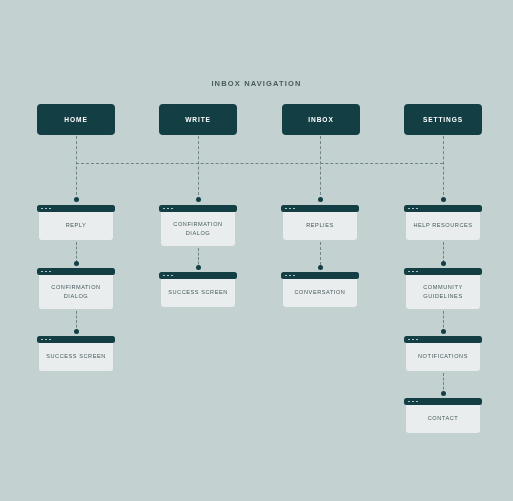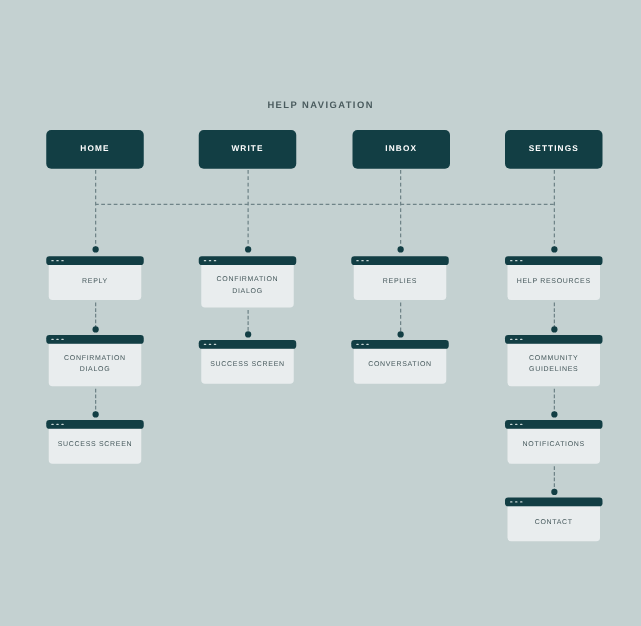--- a/index.html
+++ b/index.html
@@ -113,21 +113,21 @@
     color: #46595c;
     line-height: 9.5px;
     font-weight: 400;
   }
 </style>
 </head>
 <body>
 
 <div id="canvas">
 
-  <div class="section-title">HELP NAVIGATION</div>
+  <div class="section-title">INBOX NAVIGATION</div>
 
   <div class="nav-btn" style="left:37px;">
     <span class="nav-btn-label">HOME</span>
   </div>
   <div class="nav-btn" style="left:159px;">
     <span class="nav-btn-label">WRITE</span>
   </div>
   <div class="nav-btn" style="left:282px;">
     <span class="nav-btn-label">INBOX</span>
   </div>

